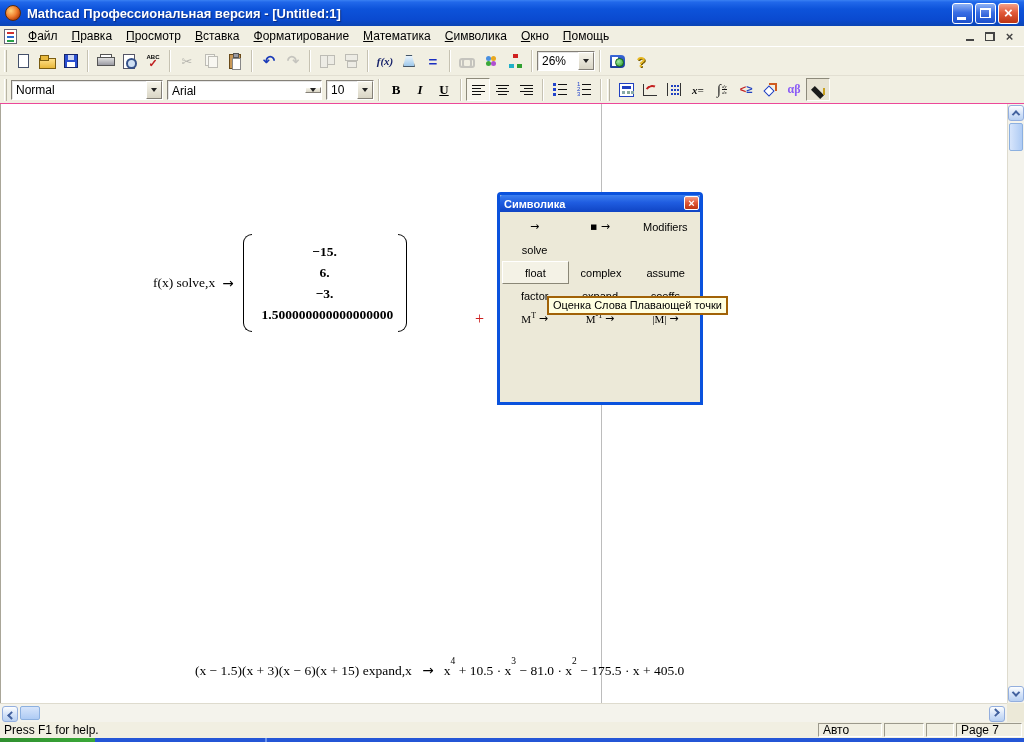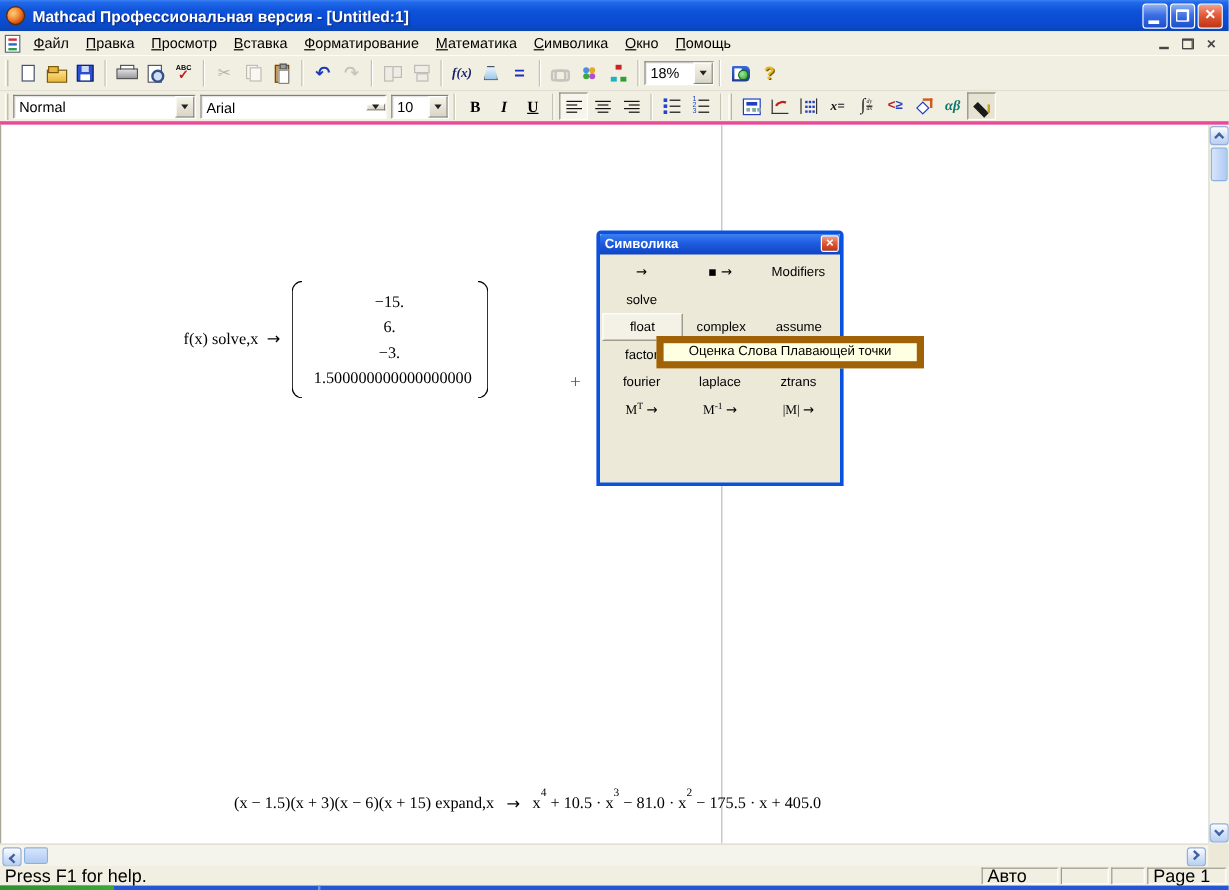--- a/index.html
+++ b/index.html
@@ -44,21 +44,21 @@
   .mg-restore::before { content:""; position:absolute; right:0; top:0; width:7px; height:6px;
     border:1px solid #444; border-top-width:2px; }
   .mg-restore::after { content:""; position:absolute; left:0; bottom:0; width:7px; height:6px;
     border:1px solid #444; border-top-width:2px; background:#f1efe2; }
   .mg-close { font-size:13px; font-weight:bold; line-height:1; }
 
   
   .toolbar1 { position:absolute; top:47px; left:0; width:1024px; height:29px; background:#f1efe2;
     border-bottom:1px solid #e2dfd2; display:flex; align-items:center; padding-left:3px; }
   .toolbar2 { position:absolute; top:76px; left:0; width:1024px; height:28px; background:#f1efe2;
-    border-bottom:3px solid #ec4899; display:flex; align-items:center; padding-left:3px; }
+    border-bottom:1px solid #ec4899; display:flex; align-items:center; padding-left:3px; }
   .grip { width:3px; height:22px; border-left:1px solid #fff; border-right:1px solid #b9b5a5; margin:0 4px 0 1px; }
   .sep { width:2px; height:22px; border-left:1px solid #c6c2b2; border-right:1px solid #fff; margin:0 4px; }
   .tb-btn { width:24px; height:23px; display:flex; align-items:center; justify-content:center; flex:0 0 auto; }
   .tb-btn.disabled { filter:grayscale(1) opacity(.5); }
   .tb-btn.pressed { border:1px solid; border-color:#8d8a7b #fff #fff #8d8a7b; background:#e7e3d3; }
   .tb-btn.active-box { border:1px solid; border-color:#8d8a7b #fff #fff #8d8a7b; background:#f7f5ec; }
 
   
   .ic-new { width:11px; height:14px; background:#fff; border:1px solid #44506a; }
   .ic-open { position:relative; width:16px; height:12px; }
@@ -152,82 +152,82 @@
   .ic-calculus { font-family:"Liberation Serif",serif; font-size:14px; color:#111; display:flex; align-items:center; line-height:1; }
   .ic-calculus .fr { display:flex; flex-direction:column; font-size:5px; font-style:italic; line-height:1.1; margin-left:1px; }
   .ic-calculus .fr .top { border-bottom:1px solid #111; }
   .ic-bool { font-weight:bold; font-size:11px; line-height:1; }
   .ic-bool .lt { color:#c42020; } .ic-bool .ge { color:#2040c0; }
   .ic-prog { position:relative; width:13px; height:13px; }
   .ic-prog::before { content:""; position:absolute; right:0; top:0; width:6px; height:6px;
     border-top:2px solid #d05a20; border-right:2px solid #d05a20; }
   .ic-prog::after { content:""; position:absolute; left:1px; bottom:1px; width:6px; height:6px; background:#fff;
     border:1px solid #2040c0; transform:rotate(45deg); }
-  .ic-greek { font-family:"Liberation Serif",serif; font-style:italic; font-weight:bold; font-size:12px; color:#0f766e; }
+  .ic-greek { font-family:"Liberation Serif",serif; font-weight:bold; font-size:12px; color:#8b5cf6; }
   .ic-cap { position:relative; width:16px; height:13px; }
   .ic-cap::before { content:""; position:absolute; left:1px; top:3px; width:13px; height:13px;
     background:#1a1a1a; transform:rotate(45deg) scaleY(.42); transform-origin:center; }
   .ic-cap::after { content:""; position:absolute; right:1px; top:5px; width:2px; height:7px; background:#c8a020; }
 
   
   .worksheet { position:absolute; top:104px; left:0; width:1007px; height:599px; background:#fff;
     border-left:1px solid #a9a698; overflow:visible; }
   .page-line { position:absolute; left:600px; top:0; width:1px; height:599px; background:#bcbcbc; }
   .crosshair { position:absolute; left:474px; top:207px; color:#cc2020; font-size:16px;
     font-family:"Liberation Serif",serif; line-height:1; }
   .math { position:absolute; font-family:"Liberation Serif",serif; font-size:13.5px; color:#000; white-space:nowrap; }
   .math sup { font-size:9.5px; position:relative; top:-5px; }
   .expr-solve { display:flex; align-items:center; }
   .m-arrow { margin:0 7px; font-family:"DejaVu Sans",sans-serif; }
   .matrix { display:flex; align-items:stretch; margin-left:2px; }
   .paren { width:9px; flex:0 0 auto; }
   .paren-l { border:1.5px solid #000; border-right:none; border-radius:11px 0 0 11px; }
   .paren-r { border:1.5px solid #000; border-left:none; border-radius:0 11px 11px 0; }
   .mat-col { display:flex; flex-direction:column; justify-content:space-between; padding:7px 10px; text-align:center; }
-  .mat-col div { line-height:21px; }
+  .mat-col div { line-height:21px;font-weight:bold; }
 
   
   .palette { position:absolute; left:497px; top:192px; width:206px; height:213px;
     border:3px solid #0a52dd; border-radius:4px 4px 0 0; background:#ece9d8; z-index:5; }
   .pal-title { height:17px; background:linear-gradient(180deg,#3c80f0 0%,#1f5ce0 45%,#0f44c4 100%);
     display:flex; align-items:center; padding:0 4px; border-radius:2px 2px 0 0; position:relative; }
   .pal-title-text { color:#fff; font-size:11px; font-weight:bold; }
   .pal-close { position:absolute; right:1px; top:1px; width:15px; height:14px; border:1px solid #fff; border-radius:2px;
     background:linear-gradient(180deg,#f4a088 0%,#e25b3a 45%,#bd3412 100%); color:#fff; font-size:11px; font-weight:bold;
     display:flex; align-items:center; justify-content:center; line-height:1; }
   .pal-body { position:relative; padding:3px 2px 0; }
   .pal-row { display:flex; height:23px; }
   .pal-btn { flex:1 1 0; display:flex; align-items:center; justify-content:center; font-size:11px; color:#000;
     white-space:nowrap; }
   .pal-btn.hovered { border:1px solid; border-color:#fff #8a8777 #8a8777 #fff; background:#f4f2e6; }
   .pal-mathfont { font-family:"Liberation Serif",serif; }
   .pal-mathfont sup { font-size:8px; position:relative; top:-3px; }
   .pal-arrow { font-family:"DejaVu Sans",sans-serif; }
-  .tooltip { position:absolute; left:47px; top:68px; background:#ffffe1; border:6px solid #a16207;
-    font-size:11px; padding:1px 21px 2px; white-space:nowrap; z-index:10; }
+  .tooltip { position:absolute; left:47px; top:84px; background:#ffffe1; border:2px solid #a16207;
+    font-size:11px; padding:1px 4px 2px; white-space:nowrap; z-index:10; }
 
   
   .vscroll { position:absolute; right:0; top:104px; width:17px; height:599px; background:#f4f3ec; border-left:1px solid #dedbce; }
   .hscroll { position:absolute; left:0; top:703px; width:1007px; height:19px; background:#f4f3ec; border-top:1px solid #dedbce; }
   .scroll-btn { position:absolute; width:16px; height:16px; border:1px solid #93aede; border-radius:3px;
     background:linear-gradient(180deg,#fdfeff 0%,#d3e2f8 55%,#b8d0f2 100%); display:flex; align-items:center; justify-content:center; }
   .chev { width:6px; height:6px; border-left:2px solid #42619e; border-top:2px solid #42619e; }
   .chev-up { transform:rotate(45deg) translate(1px,1px); }
   .chev-down { transform:rotate(225deg) translate(1px,1px); }
   .chev-left { transform:rotate(-45deg) translate(0px,2px); }
   .chev-right { transform:rotate(135deg) translate(0,2px); }
   .vthumb { position:absolute; left:1px; top:19px; width:14px; height:28px; border:1px solid #8cb0e0; border-radius:2px;
     background:linear-gradient(90deg,#d7e5fb,#aecbf4); }
   .hthumb { position:absolute; left:20px; top:2px; width:20px; height:14px; border:1px solid #8cb0e0; border-radius:2px;
     background:linear-gradient(180deg,#d7e5fb,#aecbf4); }
   .corner { position:absolute; right:0; top:703px; width:17px; height:19px; background:#ece9d8; }
 
   
   .statusbar { position:absolute; left:0; top:722px; width:1024px; height:16px; background:#f1efe2;
-    display:flex; align-items:center; font-size:15px; padding:1px 2px; gap:2px; }
+    display:flex; align-items:center; font-size:12px; padding:1px 2px; gap:2px; }
   .sb-panel { height:14px; border:1px solid; border-color:#9c998c #fff #fff #9c998c; padding:0 4px; display:flex; align-items:center; }
   .sb-help { flex:1 1 auto; border:none; padding-left:2px; }
   .sb-auto { width:64px; flex:0 0 auto; }
   .sb-empty1 { width:40px; flex:0 0 auto; }
   .sb-empty2 { width:28px; flex:0 0 auto; }
   .sb-page { width:66px; flex:0 0 auto; }
 
   
   .taskband { position:absolute; left:0; top:738px; width:1024px; height:4px; background:#2456d6; }
   .tb-start { position:absolute; left:0; top:0; width:95px; height:4px; background:linear-gradient(90deg,#2f8f2f,#3aa838); }
@@ -339,21 +339,21 @@
       <span class="ic-link"></span>
     </span>
   <span class="tb-btn">
       <span class="ic-comp"></span>
     </span>
   <span class="tb-btn">
       <span class="ic-script"></span>
     </span>
   <span class="sep"></span>
   <span class="combo" style="width:58px;">
-    <span class="combo-text">18%</span>
+    <span class="combo-text">26%</span>
     <span class="combo-btn">
         <i></i>
       </span>
   </span>
   <span class="sep"></span>
   <span class="tb-btn">
       <span class="ic-resource"></span>
     </span>
   <span class="tb-btn">
       <span class="ic-help">?</span>
@@ -538,25 +538,20 @@
       <span class="pal-btn hovered">float</span>
       <span class="pal-btn">complex</span>
       <span class="pal-btn">assume</span>
     </div>
     <div class="pal-row">
       <span class="pal-btn">factor</span>
       <span class="pal-btn">expand</span>
       <span class="pal-btn">coeffs</span>
     </div>
     <div class="pal-row">
-      <span class="pal-btn">fourier</span>
-      <span class="pal-btn">laplace</span>
-      <span class="pal-btn">ztrans</span>
-    </div>
-    <div class="pal-row">
       <span class="pal-btn pal-mathfont">
         <span>M</span><sup>T</sup>&nbsp;<span class="pal-arrow">→</span>
       </span>
       <span class="pal-btn pal-mathfont">
         <span>M</span><sup>-1</sup>&nbsp;<span class="pal-arrow">→</span>
       </span>
       <span class="pal-btn pal-mathfont">
         <span>|M|</span>&nbsp;<span class="pal-arrow">→</span>
       </span>
     </div>
@@ -582,19 +577,19 @@
       <span class="chev chev-right"></span>
     </span>
 </div>
 <div class="corner"></div>
 
 <div class="statusbar">
   <span class="sb-panel sb-help">Press F1 for help.</span>
   <span class="sb-panel sb-auto">Авто</span>
   <span class="sb-panel sb-empty1"></span>
   <span class="sb-panel sb-empty2"></span>
-  <span class="sb-panel sb-page">Page 1</span>
+  <span class="sb-panel sb-page">Page 7</span>
 </div>
 
 <div class="taskband">
   <span class="tb-start"></span>
   <span class="tb-light"></span>
 </div>
 
 </body></html>

